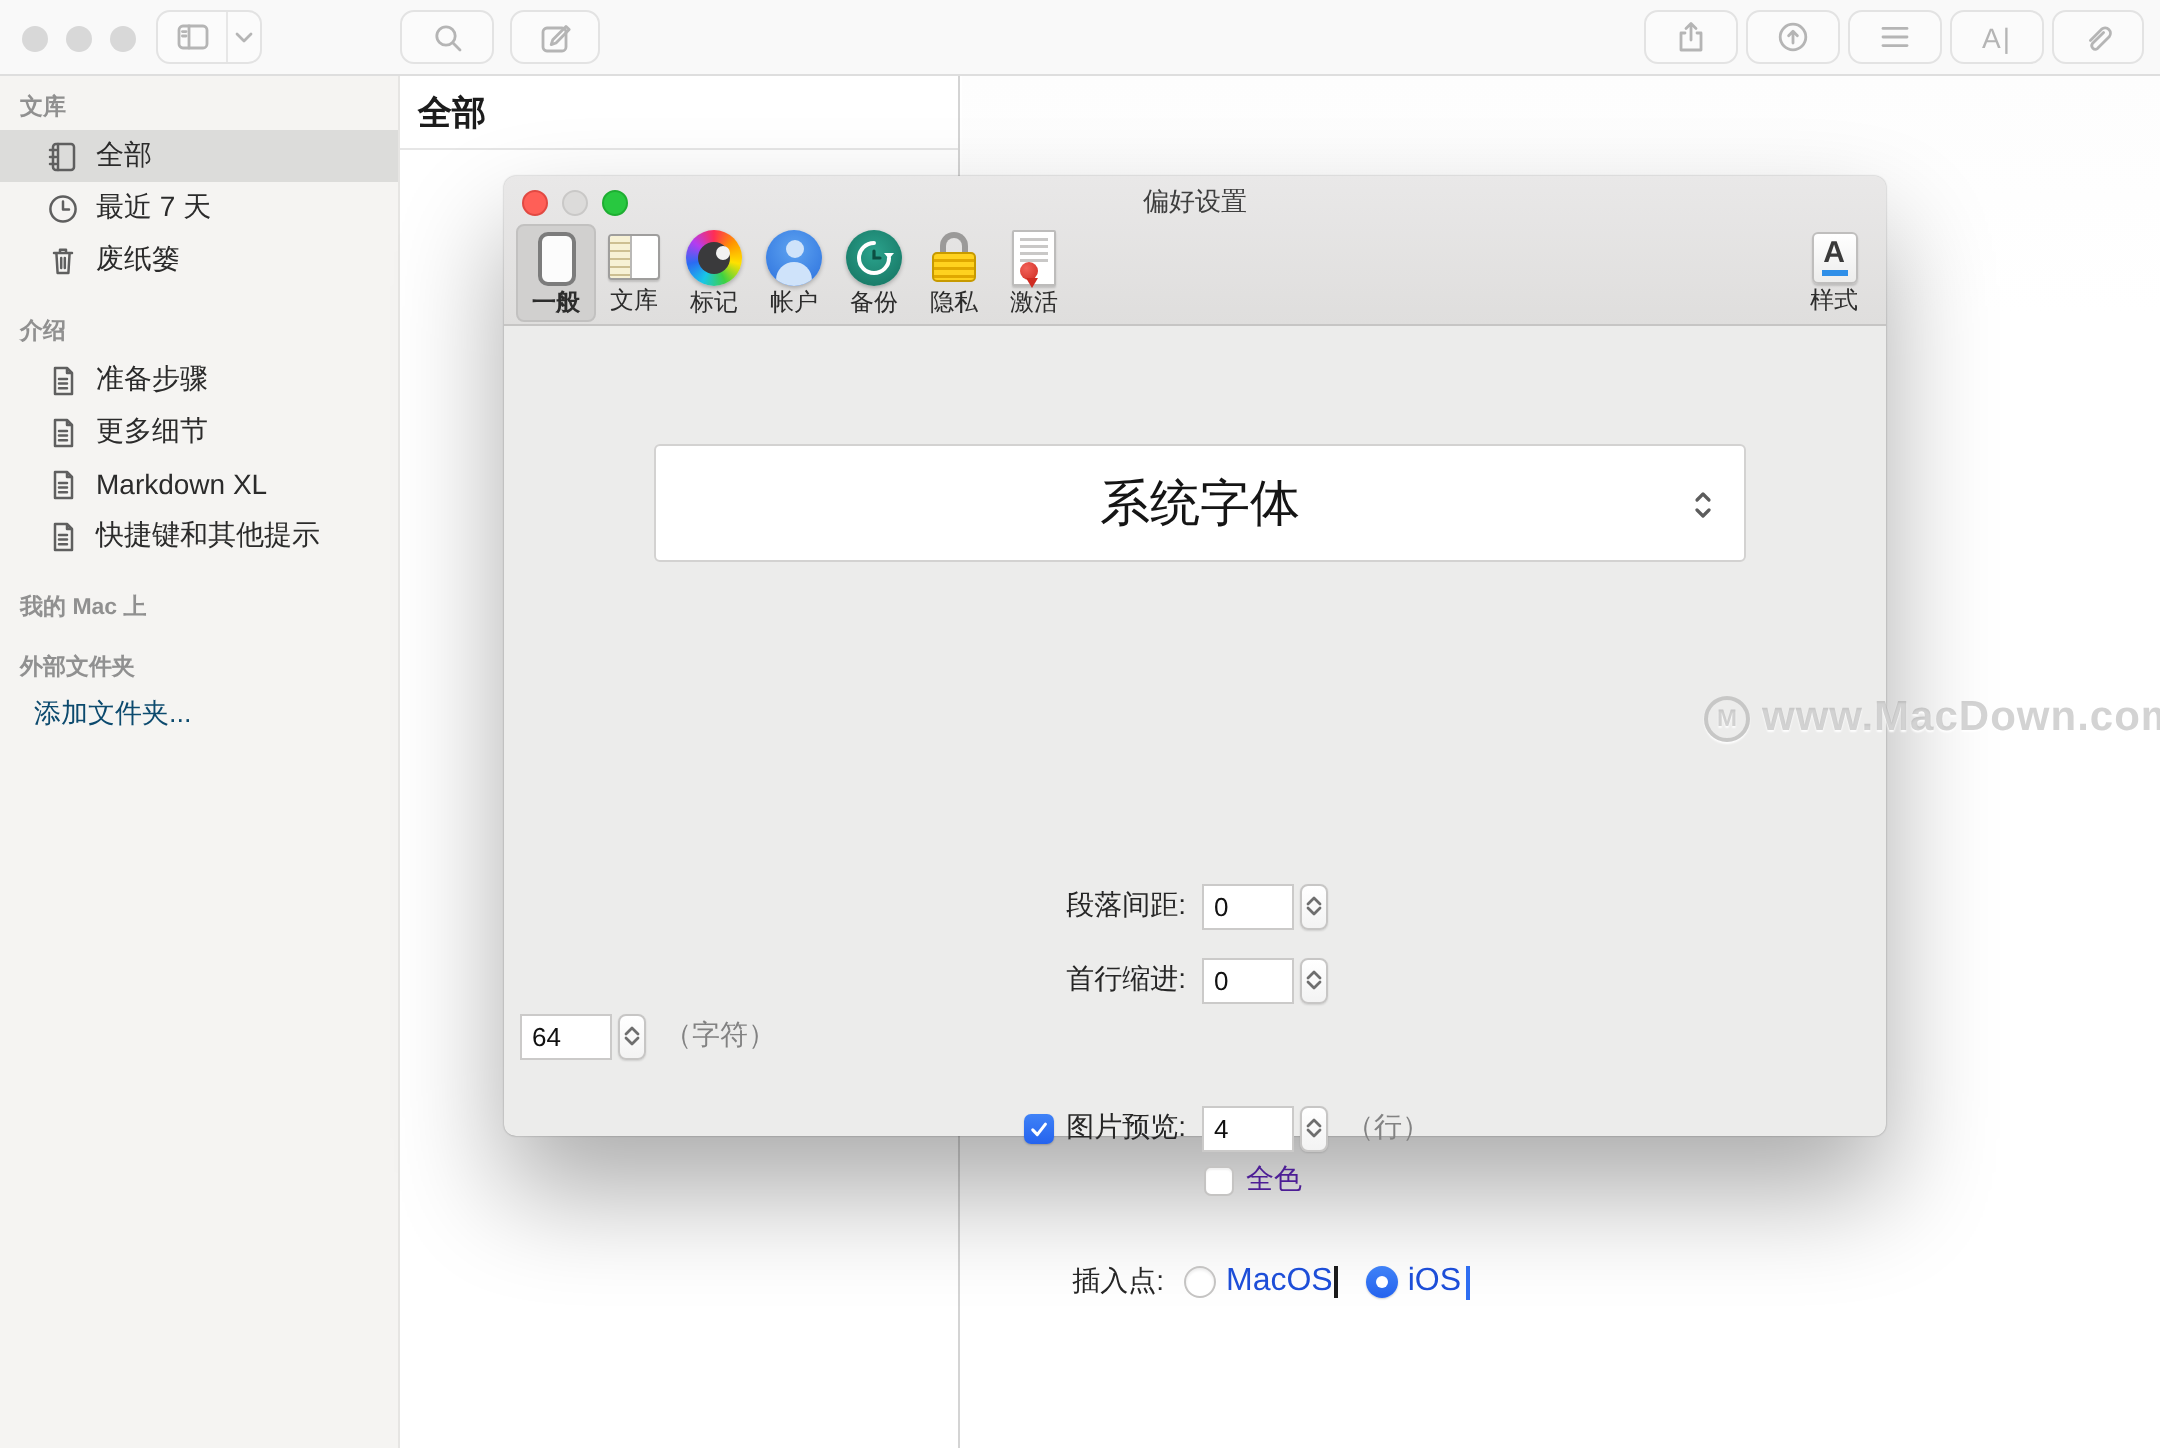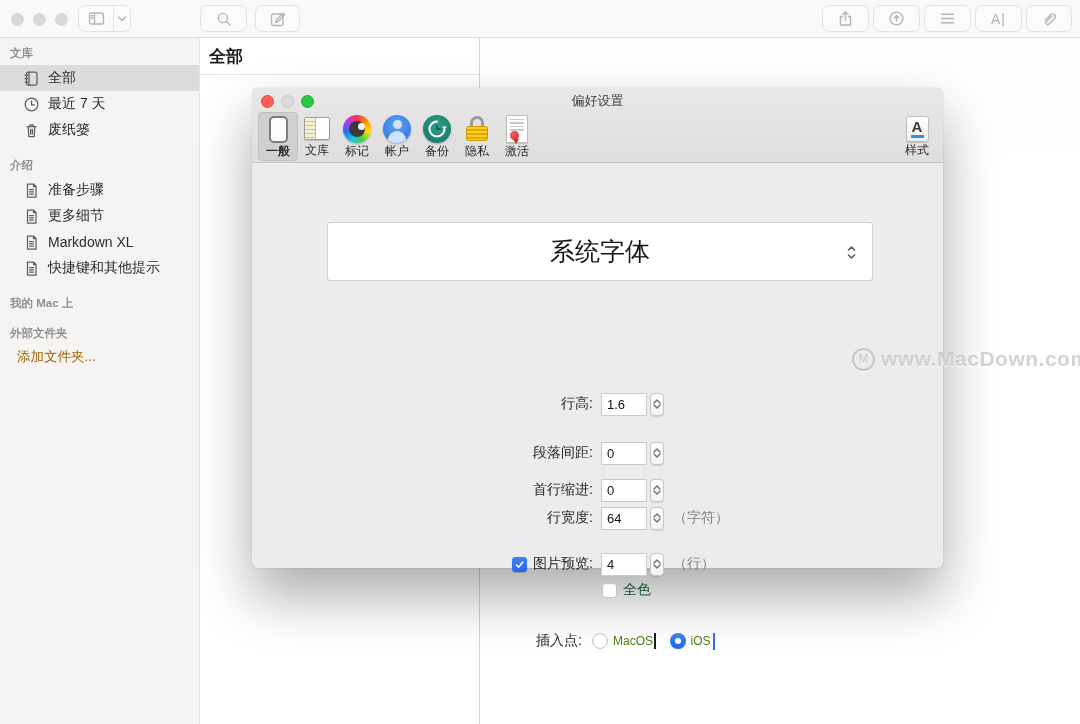--- a/index.html
+++ b/index.html
@@ -24,21 +24,21 @@
   .btn-format{ left:975px; width:47px; font-size:14px; letter-spacing:1px; }
   .btn-attach{ left:1026px; width:46px; }
 
   
   .sidebar { position:absolute; left:0; top:38px; bottom:0; width:200px; background:#f5f4f2; border-right:1px solid #e6e5e3; padding-top:8px; }
   .sec-title { font-size:11.5px; color:#909090; font-weight:700; padding-left:10px; margin-bottom:4px; }
   .sec-gap { margin-top:15px; }
   .side-row { height:26px; display:flex; align-items:center; padding-left:23px; font-size:14px; color:#2b2b2b; cursor:default; }
   .side-row.selected { background:#dcdcda; }
   .side-row svg { width:17px; height:17px; margin-right:8px; stroke:#5f5f5f; fill:none; stroke-width:1.25; stroke-linecap:round; stroke-linejoin:round; flex:0 0 17px; }
-  .side-add { font-size:13.5px; color:#a16207; padding-left:17px; height:24px; display:flex; align-items:center; }
+  .side-add { font-size:13.5px; color:#0c4a6e; padding-left:17px; height:24px; display:flex; align-items:center; }
 
   
   .listcol { position:absolute; left:200px; top:38px; bottom:0; width:280px; background:#fff; border-right:1px solid #d4d4d4; }
   .listcol-header { height:37px; border-bottom:1px solid #e6e6e6; display:flex; align-items:center; padding-left:9px; font-size:17px; font-weight:700; color:#1c1c1c; }
 
   
   .editor { position:absolute; left:481px; top:38px; right:0; bottom:0; background:linear-gradient(#fdfdfd,#ffffff 120px); }
 
   
   .watermark { position:absolute; left:852px; top:347px; display:flex; align-items:center; z-index:30; color:rgba(140,140,140,0.38); text-shadow:0 1px 1px rgba(255,255,255,0.95); pointer-events:none; }
@@ -97,21 +97,21 @@
 
   .checkbox { width:15px; height:15px; border-radius:3.5px; }
   .checkbox.checked { background:linear-gradient(#3f82f7,#2563ee); display:flex; align-items:center; justify-content:center; box-shadow:0 0.5px 1px rgba(0,0,0,0.2); }
   .checkbox.unchecked { background:#fff; border:1px solid #c5c4c3; box-shadow:inset 0 1px 1px rgba(0,0,0,0.06); }
   .checkbox svg { stroke:#fff; fill:none; stroke-width:1.8; stroke-linecap:round; stroke-linejoin:round; }
 
   .radio { width:16px; height:16px; border-radius:50%; }
   .radio.off { background:#fff; border:1px solid #c5c4c3; box-shadow:inset 0 1px 1.5px rgba(0,0,0,0.08); }
   .radio.on { background:linear-gradient(#3f82f7,#2563ee); display:flex; align-items:center; justify-content:center; box-shadow:0 0.5px 1px rgba(0,0,0,0.2); }
   .radio.on::after { content:""; width:6px; height:6px; border-radius:50%; background:#fff; }
-  .rad-label { font-size:12px; color:#4d7c0f; margin-left:5px; }
+  .rad-label { font-size:16px; color:#1d4ed8; margin-left:5px; }
   .caret-thin { width:1.5px; height:16px; background:#1b1b1b; margin-left:1px; }
   .caret-blue { width:2.5px; height:17px; background:#2e6ef2; margin-left:2px; }
 </style>
 </head>
 <body>
 
 <div class="app">
 
   <div class="toolbar">
     <div class="traffic t1"></div>
@@ -320,32 +320,20 @@
     <div class="dlg-content">
 
       <div class="font-select">
         <span class="fname">系统字体</span>
         <svg width="13" height="17" viewBox="0 0 13 17">
             <path d="M3.5,6 L6.5,3 9.5,6"></path>
             <path d="M3.5,11 L6.5,14 9.5,11"></path>
           </svg>
       </div>
 
-      <div class="frow" style="top:205px">
-        <div class="rlabel">行高:</div>
-        <input class="num-input" value="1.6" style="">
-        <div class="stepper">
-          <svg width="8" height="5" viewBox="0 0 8 5">
-              <path d="M1,4 L4,1 7,4"></path>
-            </svg>
-          <svg width="8" height="5" viewBox="0 0 8 5">
-              <path d="M1,1 L4,4 7,1"></path>
-            </svg>
-        </div>
-      </div>
 
       <div class="frow" style="top:254px">
         <div class="rlabel">段落间距:</div>
         <input class="num-input" value="0" style="">
         <div class="stepper">
           <svg width="8" height="5" viewBox="0 0 8 5">
               <path d="M1,4 L4,1 7,4"></path>
             </svg>
           <svg width="8" height="5" viewBox="0 0 8 5">
               <path d="M1,1 L4,4 7,1"></path>
@@ -360,21 +348,20 @@
           <svg width="8" height="5" viewBox="0 0 8 5">
               <path d="M1,4 L4,1 7,4"></path>
             </svg>
           <svg width="8" height="5" viewBox="0 0 8 5">
               <path d="M1,1 L4,4 7,1"></path>
             </svg>
         </div>
       </div>
 
       <div class="frow" style="top:319px">
-        <div class="rlabel">行宽度:</div>
         <input class="num-input" value="64" style="">
         <div class="stepper">
           <svg width="8" height="5" viewBox="0 0 8 5">
               <path d="M1,4 L4,1 7,4"></path>
             </svg>
           <svg width="8" height="5" viewBox="0 0 8 5">
               <path d="M1,1 L4,4 7,1"></path>
             </svg>
         </div>
         <span class="unit">（字符）</span>
@@ -397,21 +384,21 @@
           <svg width="8" height="5" viewBox="0 0 8 5">
               <path d="M1,1 L4,4 7,1"></path>
             </svg>
         </div>
         <span class="unit">（行）</span>
       </div>
 
       <div class="frow" style="top:391px">
         <div class="rlabel"></div>
         <div class="checkbox unchecked" style="margin-left:9px"></div>
-        <span style="margin-left:6px; font-size:14px; color:#14532d">全色</span>
+        <span style="margin-left:6px; font-size:14px; color:#4c1d95">全色</span>
       </div>
 
       <div class="frow" style="top:442px">
         <div class="rlabel" style="width:330px">插入点:</div>
         <div class="radio off" style="margin-left:10px"></div>
         <span class="rad-label">MacOS</span>
         <div class="caret-thin"></div>
         <div class="radio on" style="margin-left:14px"></div>
         <span class="rad-label">iOS</span>
         <div class="caret-blue"></div>

